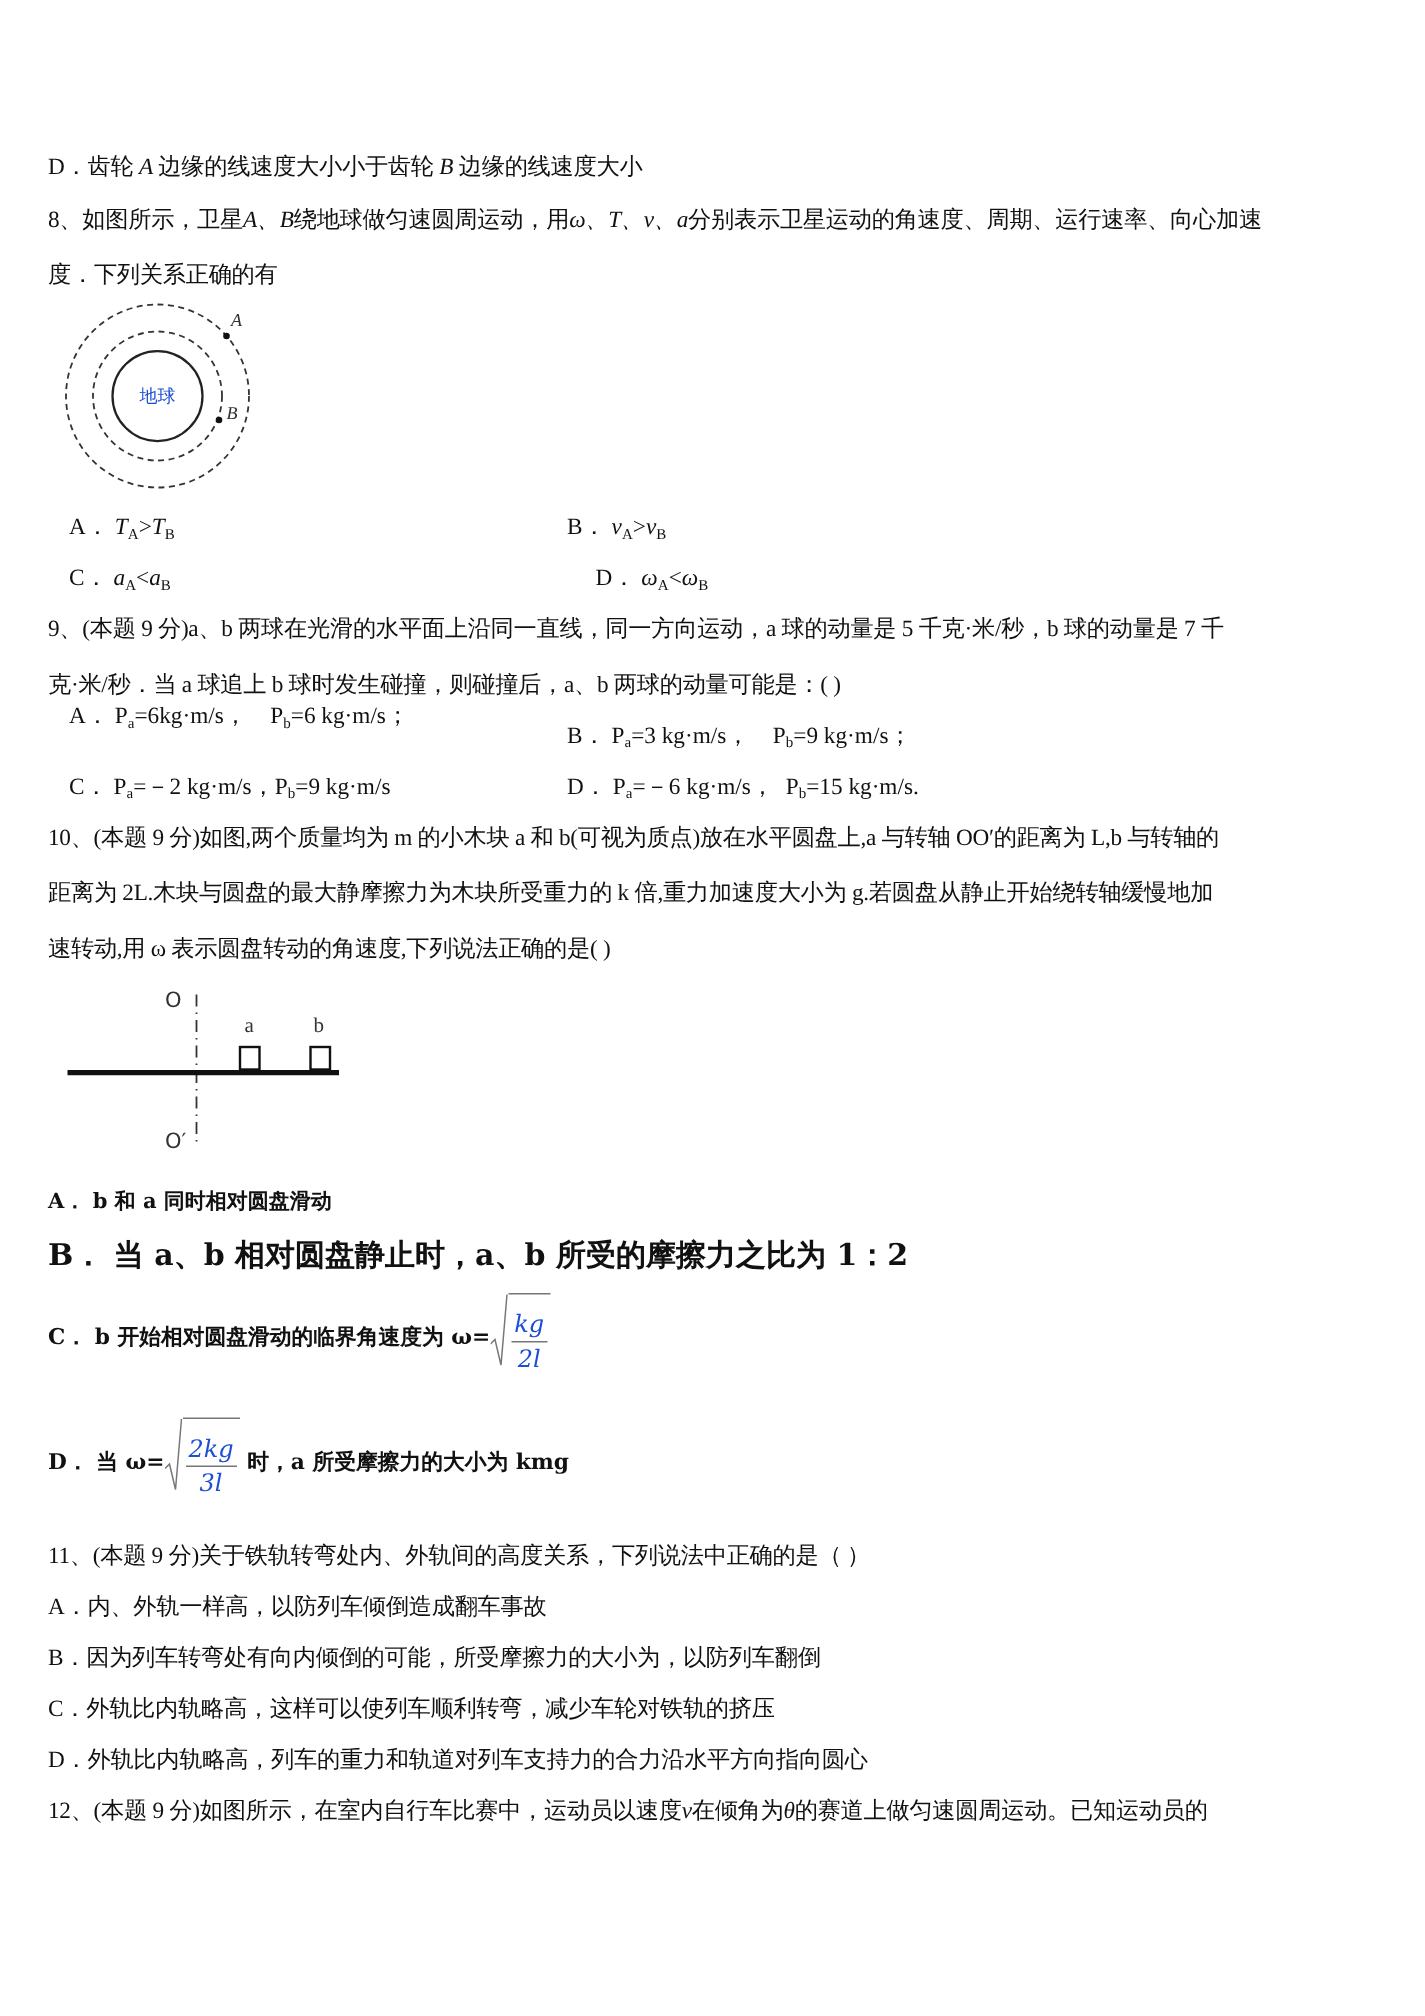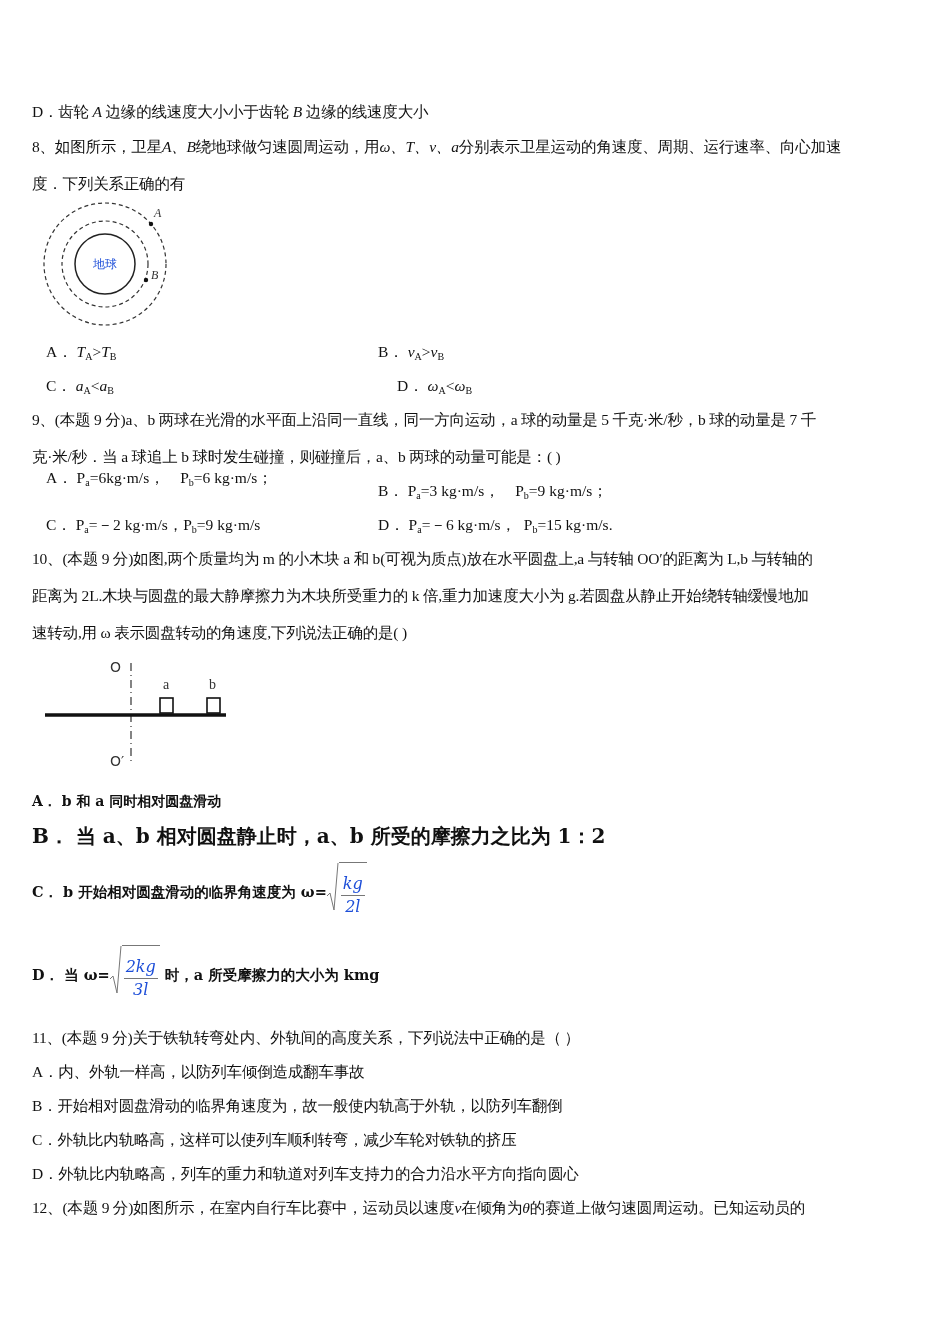--- a/index.html
+++ b/index.html
@@ -128,21 +128,21 @@
           <span class="den">3l</span>
         </span></span>
     </span>&nbsp;<span>时，a 所受摩擦力的大小为 kmg</span>
 </div>
 
 <div class="line condensed" style="top:1028px;">11、(本题 9 分)关于铁轨转弯处内、外轨间的高度关系，下列说法中正确的是（    ）</div>
 <div class="line condensed" style="top:1062px;">
   <span>A．</span><span>内、外轨一样高，以防列车倾倒造成翻车事故</span>
 </div>
 <div class="line condensed" style="top:1096px;">
-  <span>B．</span><span>开始相对圆盘滑动的临界角速度为，故一般使内轨高于外轨，以防列车翻倒</span>
+  <span>B．</span><span>因为列车转弯处有向内倾倒的可能，所受摩擦力的大小为，以防列车翻倒</span>
 </div>
 <div class="line condensed" style="top:1130px;">
   <span>C．</span><span>外轨比内轨略高，这样可以使列车顺利转弯，减少车轮对铁轨的挤压</span>
 </div>
 <div class="line condensed" style="top:1164px;">
   <span>D．</span><span>外轨比内轨略高，列车的重力和轨道对列车支持力的合力沿水平方向指向圆心</span>
 </div>
 
 <div class="line condensed" style="top:1198px;">
   <span>12、(本题 9 分)如图所示，在室内自行车比赛中，运动员以速度</span><span class="i">v</span><span>在倾角为</span><span class="i">θ</span><span>的赛道上做匀速圆周运动。已知运动员的</span>

